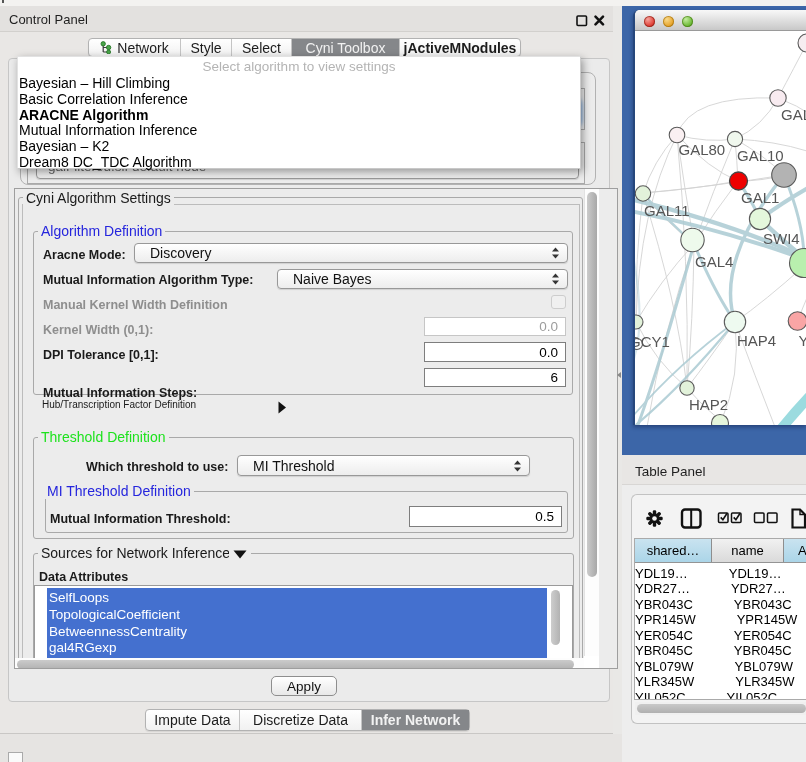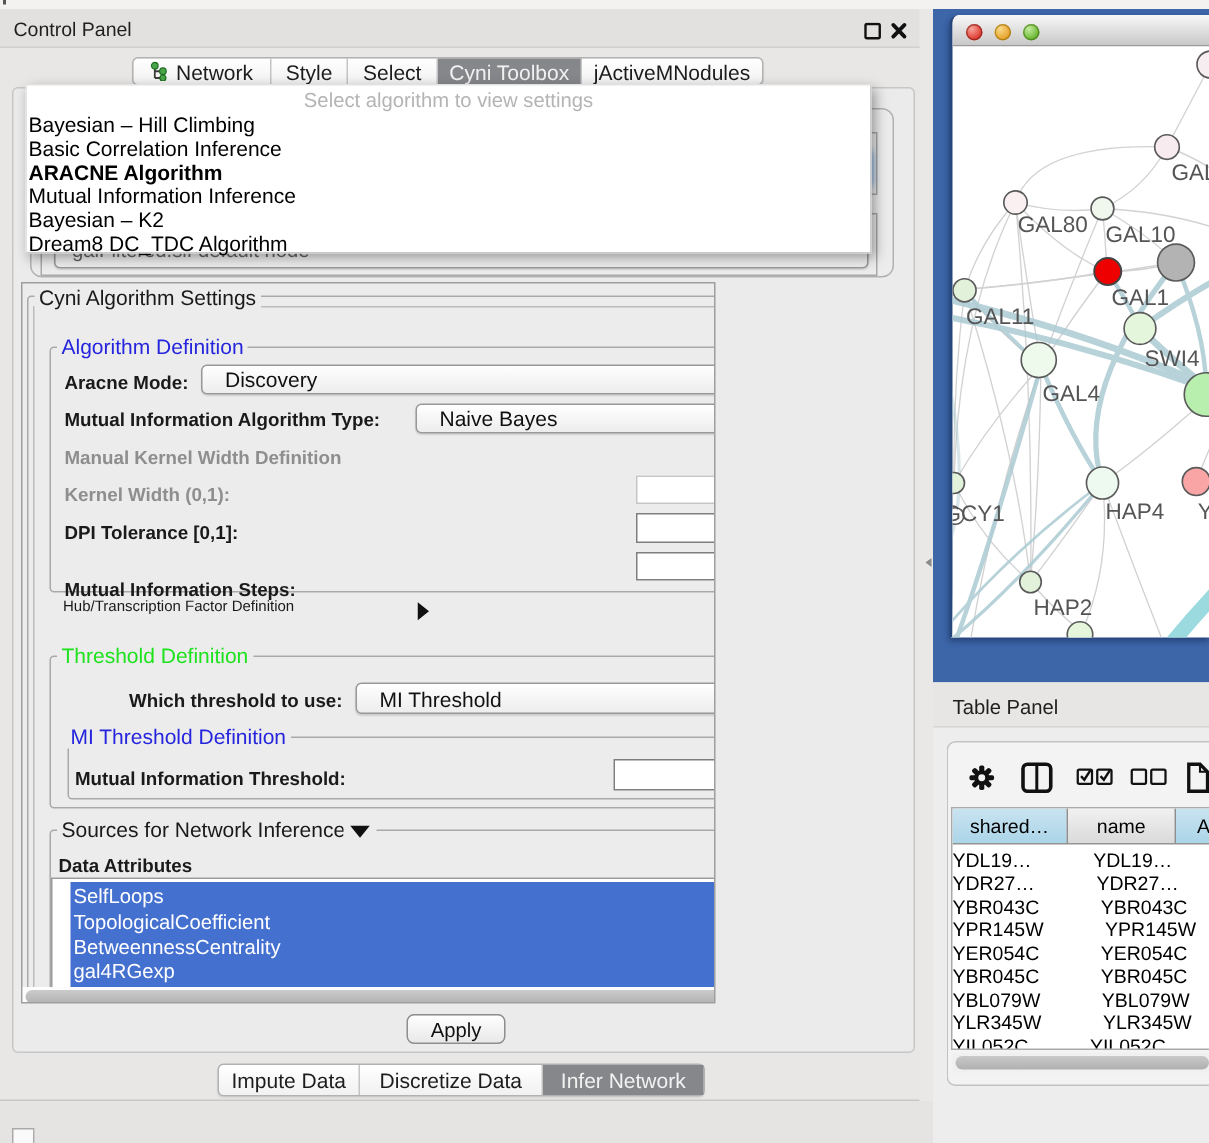--- a/index.html
+++ b/index.html
@@ -14,21 +14,21 @@
 .carr{position:absolute;right:7px;top:50%;transform:translateY(-50%);}
 .tf{position:absolute;background:#fff;border:1px solid #7e7e7e;font-size:13.5px;color:#000;
 display:flex;align-items:center;justify-content:flex-end;padding-right:7px;box-sizing:border-box;}
 .tf.dis{border-color:#c6c6c6;color:#9d9d9d;}
 .lbl{position:absolute;font-size:12.5px;font-weight:bold;color:#1a1a1a;white-space:nowrap;}
 .lbl.dis{color:#8e8e8e;}
 .seg{position:absolute;display:flex;border:1px solid #b2b2b2;border-radius:4px;
 background:linear-gradient(#ffffff,#f1f1f1);box-shadow:0 1px 1px rgba(0,0,0,0.08);}
 .seg .s{display:flex;align-items:center;justify-content:center;font-size:14px;color:#1c1c1c;
 border-right:1px solid #c4c4c4;white-space:nowrap;box-sizing:border-box;}
-.seg .s:last-child{border-right:none;}
+.seg .s:last-child{border-right:none;font-weight:bold;}
 .seg .sel{background:#85878a;color:#f2f2f2;}
 .gt{position:absolute;background:#ececec;padding:0 3px;font-size:14px;white-space:nowrap;}
 </style>
 </head>
 <body>
 
 <div class="abs" style="left:0;top:0;width:806px;height:6px;background:#f3f2f0;"></div>
 <div class="abs" style="left:2px;top:0;width:2px;height:3px;background:#555;"></div>
 
 <div class="abs" style="left:0;top:6px;width:613px;height:728px;background:#e9e7e5;border-bottom:1px solid #c9c7c5;box-sizing:border-box;"></div>
@@ -41,34 +41,34 @@
 
 <div class="seg" style="left:88px;top:38px;height:17px;">
   <div class="s" style="width:92px;"><svg width="13" height="13" viewBox="0 0 13 13" style="margin-right:4px;">
     <path d="M3.2 3.5 L3.2 11 M3.2 6.5 L8 6.5 M3.2 11 L8 11" stroke="#3c3c3c" stroke-width="1.2" fill="none"></path>
     <circle cx="3.2" cy="2.8" r="2.2" fill="#4aa64a" stroke="#1e6e1e" stroke-width="0.8"></circle>
     <circle cx="8.6" cy="6.5" r="2.2" fill="#4aa64a" stroke="#1e6e1e" stroke-width="0.8"></circle>
     <circle cx="8.6" cy="11" r="2" fill="#4aa64a" stroke="#1e6e1e" stroke-width="0.8"></circle>
   </svg>Network</div>
   <div class="s" style="width:51px;">Style</div>
   <div class="s" style="width:60px;">Select</div>
-  <div class="s sel" style="width:96px;">Cyni Toolbox</div>
+  <div class="s sel" style="width:108px;">Cyni Toolbox</div>
   <div class="s" style="width:120px;">jActiveMNodules</div>
 </div>
 
 <div class="abs" style="left:8px;top:58px;width:602px;height:644px;background:#ebebeb;border:1px solid #c6c6c6;border-radius:4px;box-sizing:border-box;"></div>
 
 <div class="abs" style="left:20px;top:72px;width:576px;height:113px;background:#ececec;border:1px solid #b2b2b2;border-radius:8px;box-sizing:border-box;"></div>
 <div class="abs" style="left:27px;top:88px;width:558px;height:42px;background:#ececec;border:1px solid #a9a9a9;box-sizing:border-box;"></div>
 <div class="combo" style="left:36px;top:101px;width:541px;height:21px;box-shadow:0 0 4px 2.5px rgba(90,150,220,0.8);border-color:#6b9fd8;"></div>
 <div class="abs" style="left:27px;top:142px;width:558px;height:42px;background:#ececec;border:1px solid #a9a9a9;box-sizing:border-box;"></div>
 <div class="combo" style="left:36px;top:156px;width:541px;height:21px;"></div>
 <div class="abs" style="left:48px;top:159px;font-size:13.5px;color:#666;">galFiltered.sif default node</div>
 
-<div class="abs" style="left:14px;top:188px;width:463px;height:481px;border:1px solid #9e9e9e;background:#ececec;box-sizing:border-box;overflow:hidden;">
+<div class="abs" style="left:14px;top:188px;width:604px;height:481px;border:1px solid #9e9e9e;background:#ececec;box-sizing:border-box;overflow:hidden;">
 <div class="abs" style="left:0px;top:0px;width:569px;height:479px;">
 
   <div class="group" style="left:3px;top:8px;width:565px;height:470px;"></div>
   <div class="abs" style="left:7px;top:15px;width:558px;height:470px;border:1px solid #bcbcbc;box-sizing:border-box;"></div>
   <div class="gt" style="left:8px;top:1px;color:#1a1a1a;">Cyni Algorithm Settings</div>
 
   <div class="group" style="left:18px;top:42px;width:540px;height:164px;"></div>
   <div class="gt" style="left:23px;top:34px;color:#2525dd;">Algorithm Definition</div>
 
   <div class="lbl" style="left:28px;top:59px;">Aracne Mode:</div>

